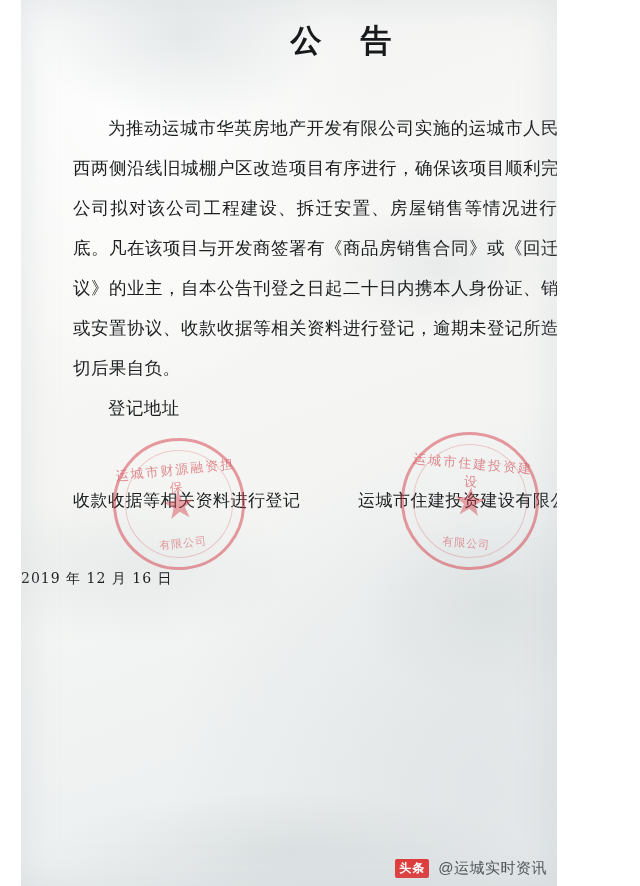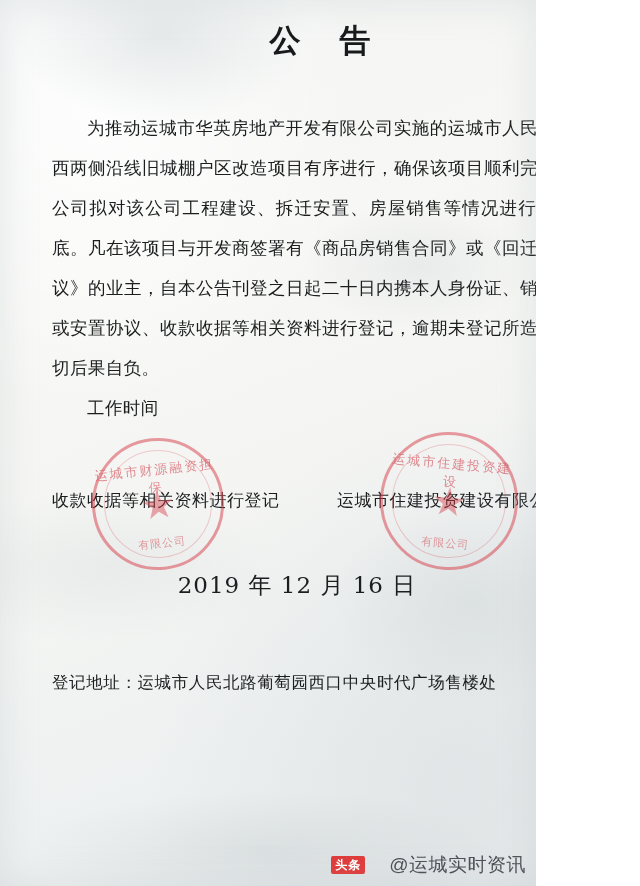--- a/index.html
+++ b/index.html
@@ -16,20 +16,21 @@
   .page {
     position: relative;
     width: 536px;
     height: 886px;
     
     background:
       radial-gradient(ellipse 70% 50% at 18% 12%, rgba(255,255,255,0.85) 0%, rgba(255,255,255,0) 70%),
       radial-gradient(ellipse 80% 60% at 85% 88%, rgba(222,226,228,0.75) 0%, rgba(255,255,255,0) 72%),
       linear-gradient(160deg, #f2f4f3 0%, #f7f7f5 28%, #f4f5f3 55%, #eef1f1 78%, #e9edee 100%);
     overflow: hidden;
+    margin-left: 21px;
   }
   
   .paper-noise {
     position: absolute;
     inset: 0;
     background:
       radial-gradient(ellipse 40% 14% at 30% 4%, rgba(205,212,214,0.45), rgba(255,255,255,0) 70%),
       radial-gradient(ellipse 30% 10% at 78% 30%, rgba(208,214,216,0.35), rgba(255,255,255,0) 70%),
       radial-gradient(ellipse 45% 12% at 20% 64%, rgba(206,213,214,0.30), rgba(255,255,255,0) 72%),
       radial-gradient(ellipse 36% 16% at 88% 68%, rgba(201,209,211,0.40), rgba(255,255,255,0) 72%),
@@ -84,22 +85,22 @@
   .sign-right {
     position: absolute;
     left: 285px;
     top: 0;
   }
   .date-line {
     position: absolute;
     top: 570px;
     left: 0;
     width: 594px;
-    text-align: center;
-    font-size: 23px;
+    text-align: left;
+    font-size: 14px;
     color: #1b1d1f;
     letter-spacing: 1px;
   }
   .contact-block {
     position: absolute;
     top: 660px;
     left: 52px;
     width: 560px;
     font-size: 16.5px;
     line-height: 45px;
@@ -167,58 +168,57 @@
     width: 138px;
     height: 138px;
     transform: rotate(5deg);
   }
   
   .credit {
     position: absolute;
     right: 10px;
     bottom: 8px;
     display: flex;
-    align-items: center;
-    gap: 24px;
+    gap: 9px;
     font-family: "Liberation Sans", sans-serif;
   }
   .credit-logo {
     display: inline-block;
     background: #e03a3a;
     color: #ffffff;
     font-size: 12px;
     font-weight: bold;
     padding: 2px 4px;
     border-radius: 2px;
     letter-spacing: 1px;
     line-height: 14px;
   }
   .credit-text {
-    font-size: 19px;
+    font-size: 15px;
     color: #4a4f54;
     letter-spacing: 0.5px;
   }
   .edge-shadow {
     position: absolute;
     inset: 0;
     box-shadow: inset 0 0 38px rgba(170,180,185,0.28);
     pointer-events: none;
   }
 </style>
 </head>
 <body>
 
 <div class="page">
   <div class="paper-noise"></div>
 
   <div class="doc-title">公 告</div>
 
   <div class="body-block">
     <p class="indent2">为推动运城市华英房地产开发有限公司实施的运城市人民北路东西两侧沿线旧城棚户区改造项目有序进行，确保该项目顺利完成，我公司拟对该公司工程建设、拆迁安置、房屋销售等情况进行全面摸底。凡在该项目与开发商签署有《商品房销售合同》或《回迁安置协议》的业主，自本公告刊登之日起二十日内携本人身份证、销售合同或安置协议、收款收据等相关资料进行登记，逾期未登记所造成的一切后果自负。</p>
-    <p class="indent2">工作时间</p>
+    <p class="indent2">登记地址</p>
   </div>
 
   <div class="sign-line">
     <span class="sign-left">收款收据等相关资料进行登记</span>
     <span class="sign-right">运城市住建投资建设有限公司</span>
   </div>
 
   <div class="date-line">2019 年 12 月 16 日</div>
 
   <div class="seal" id="seal-left">
@@ -229,21 +229,20 @@
   </div>
 
   <div class="seal" id="seal-right">
     <div class="seal-inner"></div>
     <div class="seal-arc">运城市住建投资建设</div>
     <div class="seal-star">★</div>
     <div class="seal-bottom">有限公司</div>
   </div>
 
   <div class="contact-block">
-    <div>登记地址：运城市人民北路葡萄园西口中央时代广场售楼处</div>
   </div>
 
   <div class="credit">
     <span class="credit-logo">头条</span>
     <span class="credit-text">@运城实时资讯</span>
   </div>
 
   <div class="edge-shadow"></div>
 </div>
 

